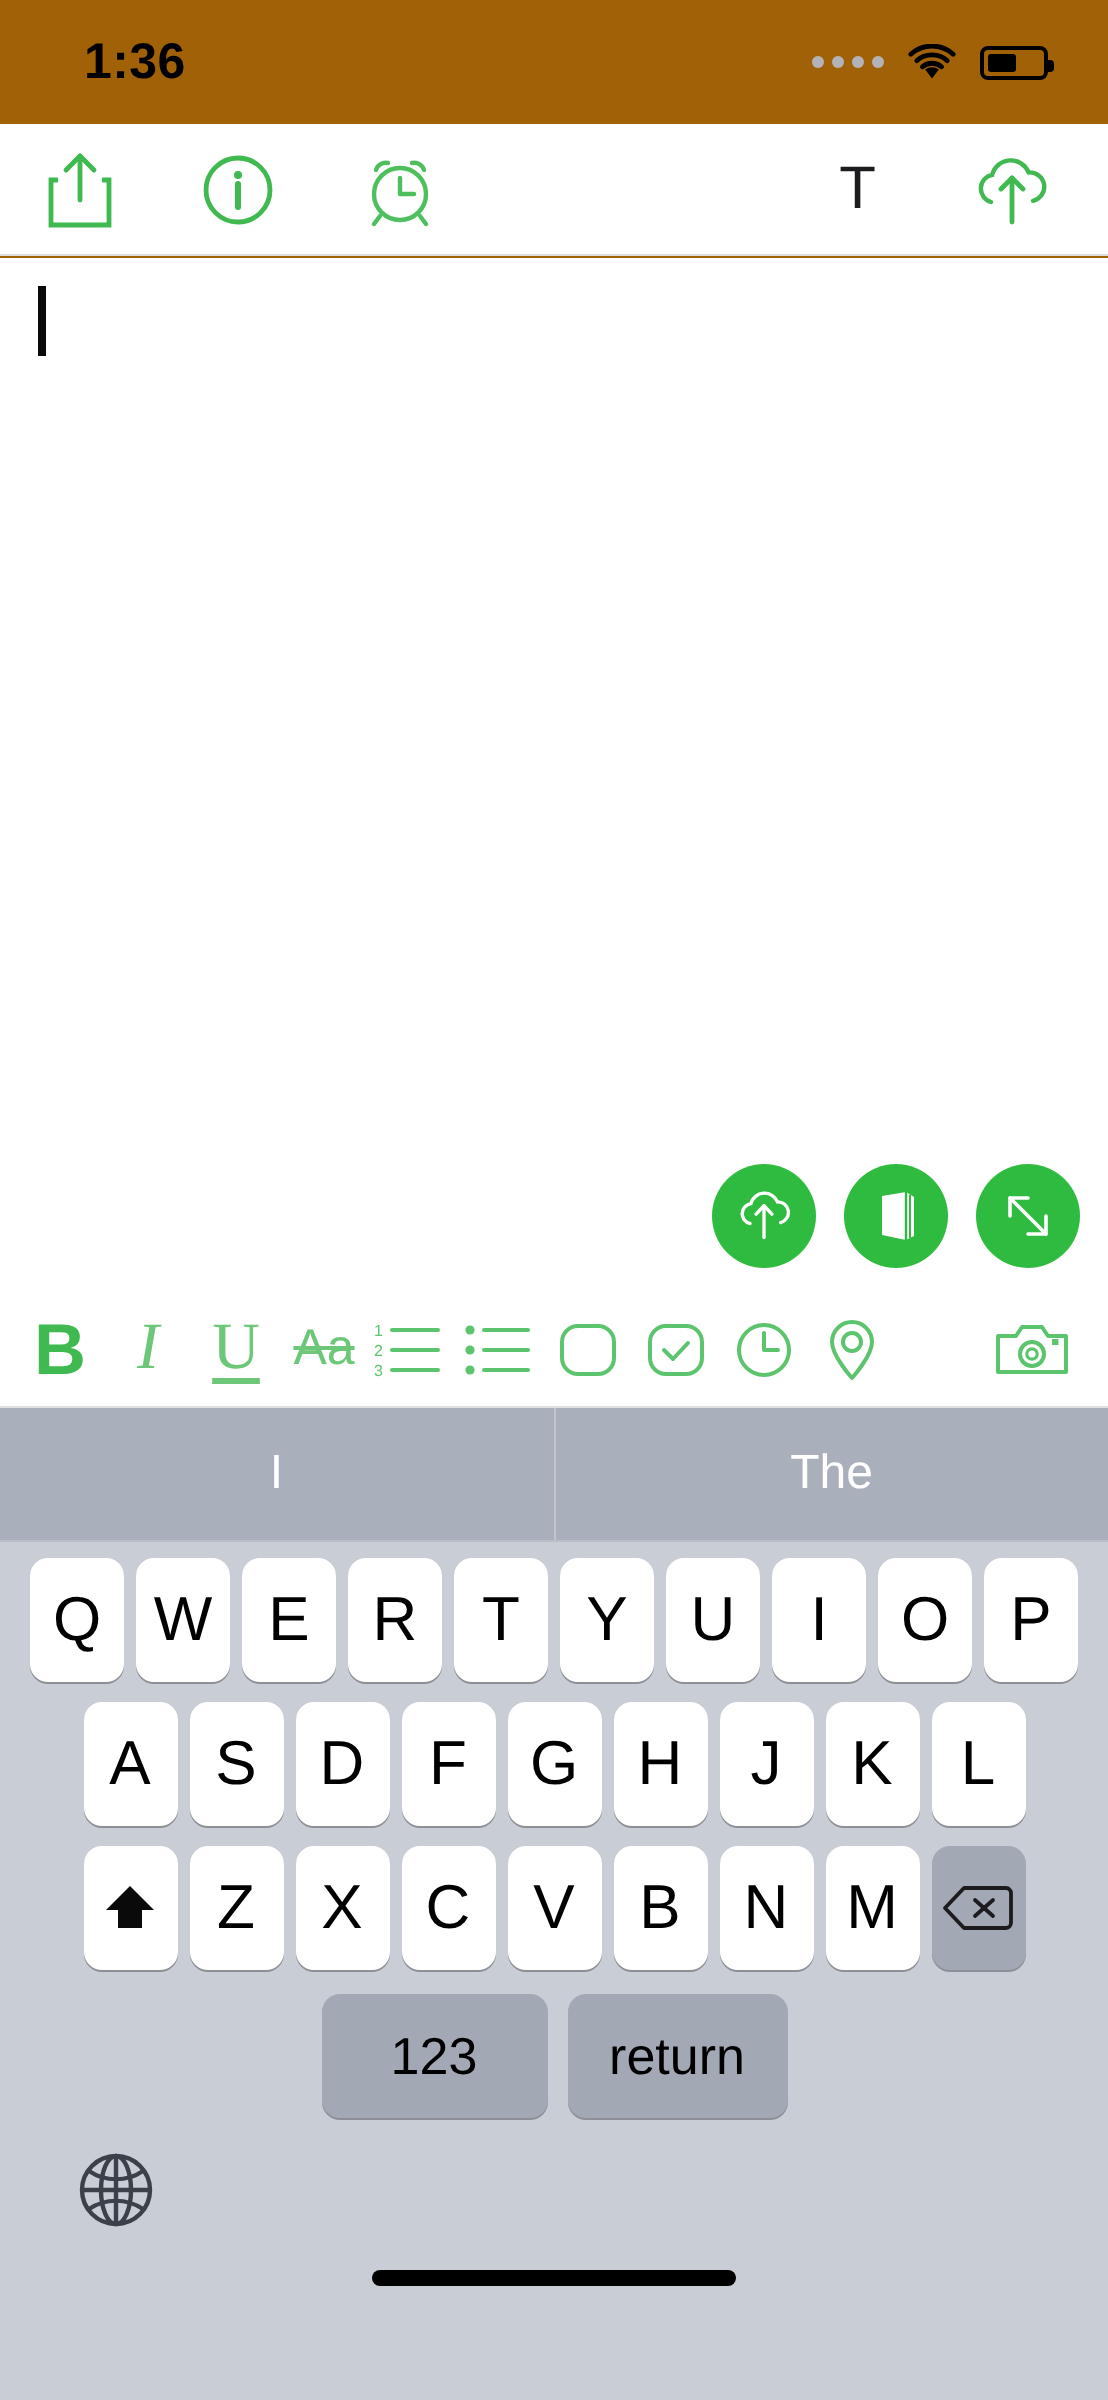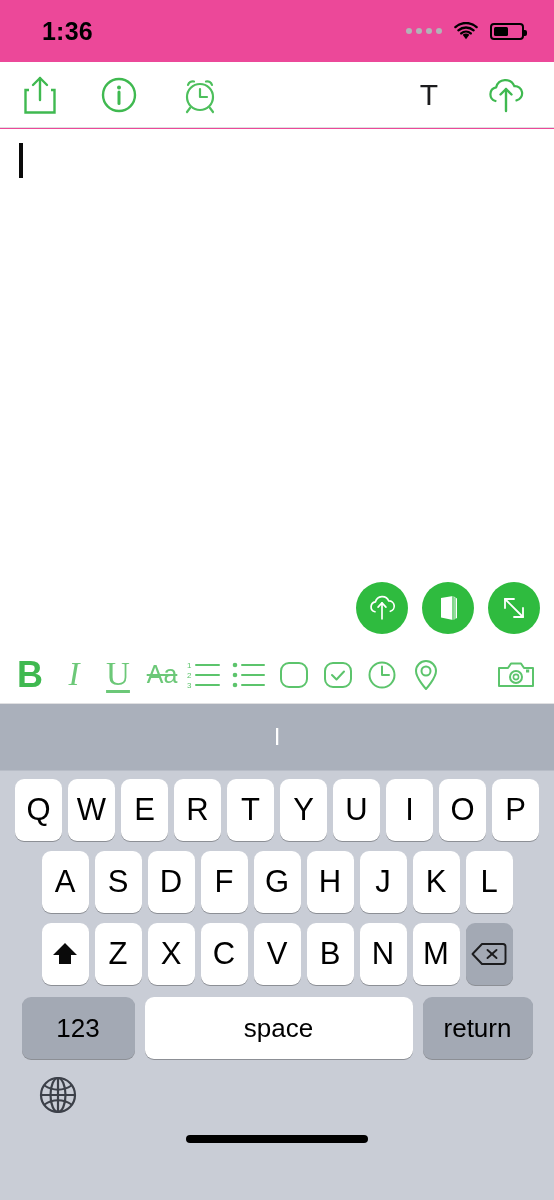--- a/index.html
+++ b/index.html
@@ -2,21 +2,21 @@
 <html><head>
 <meta charset="utf-8">
 <style>
   * { margin:0; padding:0; box-sizing:border-box; }
   html, body {
     width:554px; height:1200px;
     font-family:"Liberation Sans", sans-serif;
     background:#ffffff;
     overflow:hidden;
   }
-  .phone { position:relative; width:554px; height:1200px; background:#ec4899; }
+  .phone { position:relative; width:554px; height:1200px; background:#a16207; }
 
   
   .statusbar {
     position:absolute; top:0; left:0; width:554px; height:62px;
     display:flex; align-items:center; justify-content:space-between;
     padding:0 30px 0 42px;
   }
   .status-time { font-size:25px; font-weight:bold; color:#000; letter-spacing:.2px; }
   .status-right { display:flex; align-items:center; gap:11px; }
   .signal-dots { display:flex; gap:4px; align-items:center; }
@@ -303,20 +303,21 @@
         <circle cx="19" cy="18" r="2.6" stroke="#5cc46c" stroke-width="1.6" fill="none"></circle>
         <rect x="29" y="10.5" width="3.2" height="3" fill="#5cc46c"></rect>
       </svg>
     </button>
   </div>
 
   <div class="keyboard">
 
     <div class="suggestbar">
       <div class="suggest">I</div>
+      <div class="suggest">The</div>
     </div>
 
     <div class="krow krow1">
       <button class="key">Q</button>
       <button class="key">W</button>
       <button class="key">E</button>
       <button class="key">R</button>
       <button class="key">T</button>
       <button class="key">Y</button>
       <button class="key">U</button>
@@ -354,21 +355,20 @@
         <svg width="36" height="26" viewBox="0 0 36 26">
           <path d="M11 3 H32 A2.6 2.6 0 0 1 34.5 5.6 V20.4 A2.6 2.6 0 0 1 32 23 H11 L1.5 13 Z" stroke="#1c1c1e" stroke-width="1.9" fill="none" stroke-linejoin="round"></path>
           <path d="M16.5 9 L25.5 17" stroke="#1c1c1e" stroke-width="1.9" stroke-linecap="round"></path>
           <path d="M25.5 9 L16.5 17" stroke="#1c1c1e" stroke-width="1.9" stroke-linecap="round"></path>
         </svg>
       </button>
     </div>
 
     <div class="krow krow4">
       <button class="key key-num">123</button>
-      <button class="key key-space">space</button>
       <button class="key key-return">return</button>
     </div>
 
     <div class="bottombar">
       <button class="globe-btn">
         <svg width="40" height="40" viewBox="0 0 40 40">
           <circle cx="20" cy="20" r="17" stroke="#3c4049" stroke-width="2.2" fill="none"></circle>
           <ellipse cx="20" cy="20" rx="7.5" ry="17" stroke="#3c4049" stroke-width="2.2" fill="none"></ellipse>
           <path d="M3 20 H37" stroke="#3c4049" stroke-width="2.2"></path>
           <path d="M6.5 10.5 a24 24 0 0 0 27 0" stroke="#3c4049" stroke-width="2" fill="none"></path>

